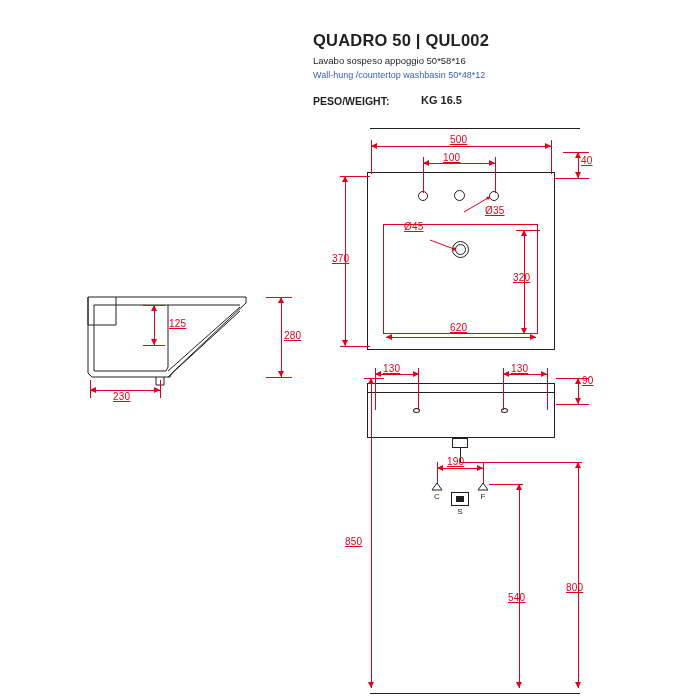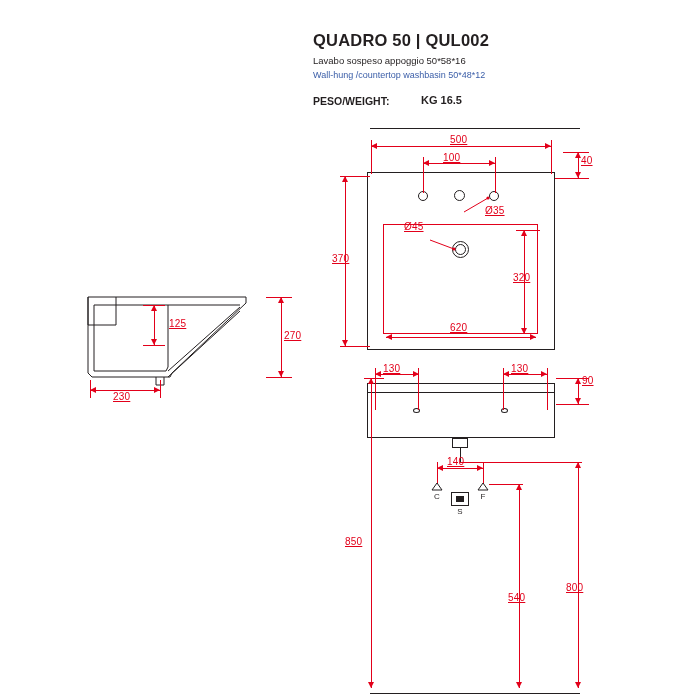--- a/index.html
+++ b/index.html
@@ -74,21 +74,21 @@
   <div class="ar ar-d" style="left:151px;top:339px;"></div>
   <div class="abs rh" style="left:143px;top:305px;width:22px;"></div>
   <div class="abs rh" style="left:143px;top:345px;width:22px;"></div>
   <div class="abs dim" style="left:157px;top:318px;margin-left:12px;">125</div>
 
   <div class="abs rv" style="left:281px;top:297px;height:80px;"></div>
   <div class="ar ar-u" style="left:278px;top:297px;"></div>
   <div class="ar ar-d" style="left:278px;top:371px;"></div>
   <div class="abs rh" style="left:266px;top:297px;width:26px;"></div>
   <div class="abs rh" style="left:266px;top:377px;width:26px;"></div>
-  <div class="abs dim" style="left:284px;top:330px;">270</div>
+  <div class="abs dim" style="left:284px;top:330px;">280</div>
 
   <div class="abs rh" style="left:90px;top:390px;width:70px;"></div>
   <div class="ar ar-l" style="left:90px;top:387px;"></div>
   <div class="ar ar-r" style="left:154px;top:387px;"></div>
   <div class="abs rv" style="left:90px;top:380px;height:18px;"></div>
   <div class="abs rv" style="left:160px;top:380px;height:18px;"></div>
   <div class="abs dim" style="left:113px;top:391px;">230</div>
 
   <div class="abs outline" style="left:367px;top:172px;width:188px;height:178px;"></div>
 
@@ -184,21 +184,21 @@
   <div class="ar ar-d" style="left:575px;top:398px;"></div>
   <div class="abs rh" style="left:556px;top:378px;width:33px;"></div>
   <div class="abs rh" style="left:556px;top:404px;width:33px;"></div>
   <div class="abs dim" style="left:582px;top:375px;">90</div>
 
   <div class="abs rh" style="left:437px;top:468px;width:46px;"></div>
   <div class="ar ar-l" style="left:437px;top:465px;"></div>
   <div class="ar ar-r" style="left:477px;top:465px;"></div>
   <div class="abs rv" style="left:437px;top:462px;height:22px;"></div>
   <div class="abs rv" style="left:483px;top:462px;height:22px;"></div>
-  <div class="abs dim" style="left:447px;top:456px;">140</div>
+  <div class="abs dim" style="left:447px;top:456px;">190</div>
 
   <div class="abs" style="left:430px;top:482px;width:14px;height:22px;text-align:center;">
     <svg width="14" height="9" viewBox="0 0 14 9">
         <path d="M7,1 L12,8 L2,8 Z" fill="none" stroke="#231f20" stroke-width="1"></path>
       </svg>
     <div class="marker" style="margin-top:1px;">C</div>
   </div>
 
   <div class="abs" style="left:476px;top:482px;width:14px;height:22px;text-align:center;">
     <svg width="14" height="9" viewBox="0 0 14 9">

